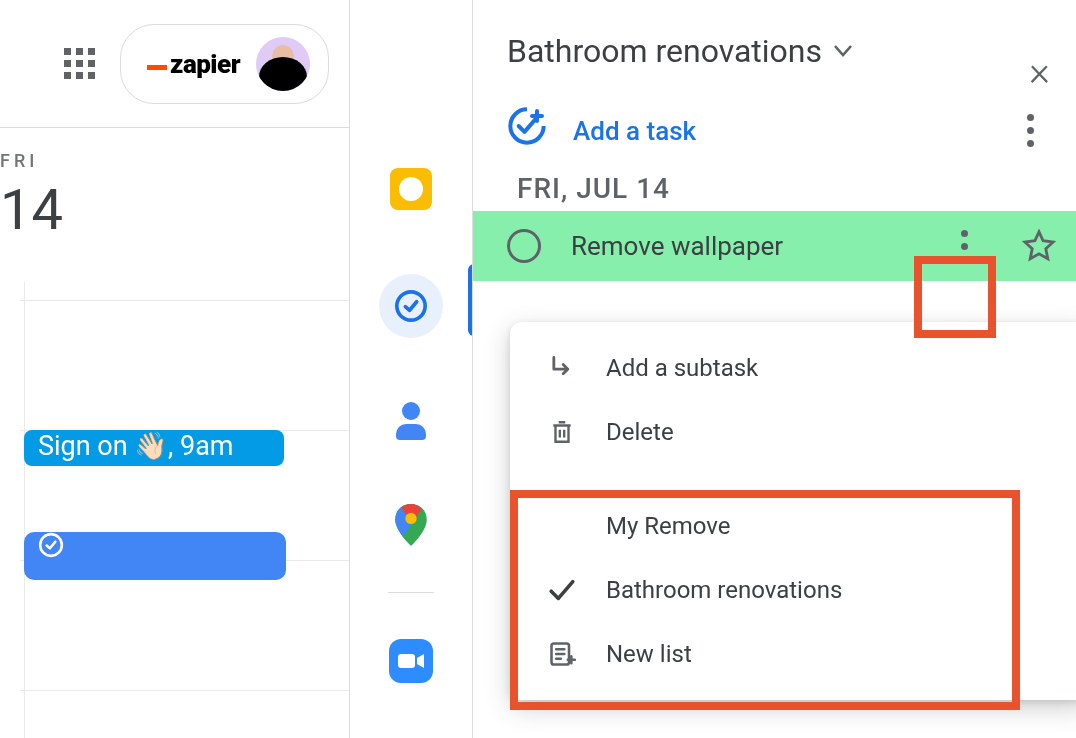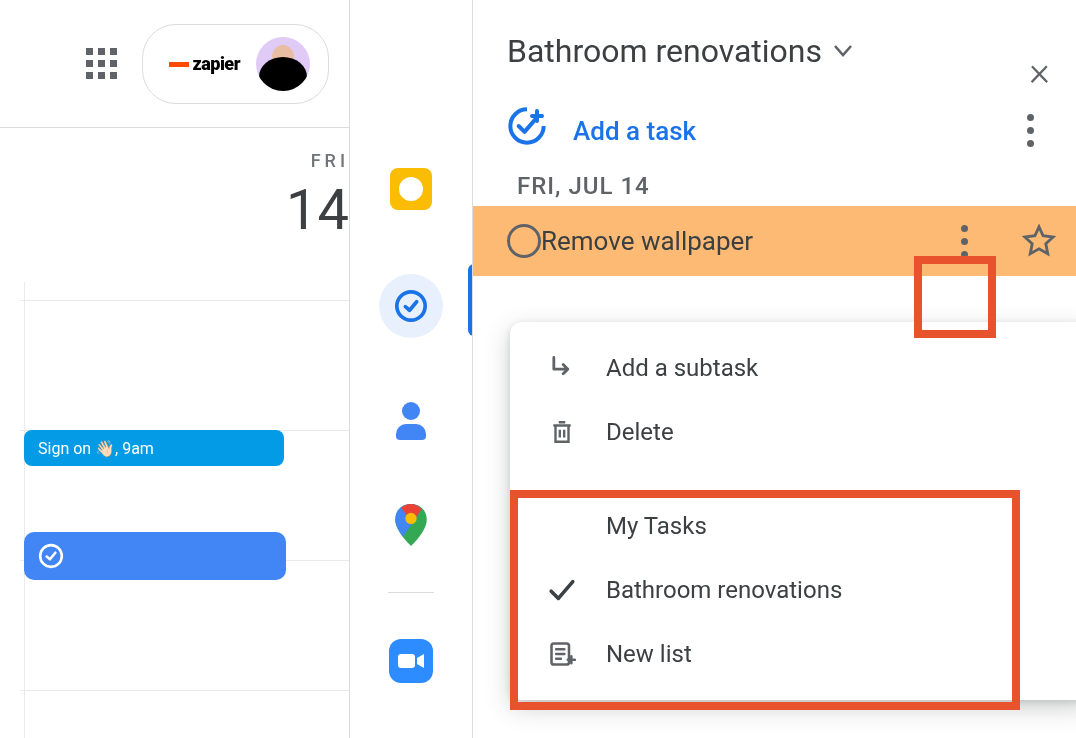--- a/index.html
+++ b/index.html
@@ -39,35 +39,35 @@
     cursor: pointer;
   }
   .apps-grid span { background:#5f6368; width:7px; height:7px; }
   .workspace-pill {
     display:flex; align-items:center; gap:16px;
     border:1px solid #dadce0; border-radius:34px;
     padding:10px 18px 10px 26px;
     height:80px;
     cursor:pointer;
   }
-  .zapier-logo { font-weight:900; font-size:18px; letter-spacing:-0.5px; color:#000; display:flex; align-items:baseline; }
+  .zapier-logo { font-weight:900; font-size:26px; letter-spacing:-0.5px; color:#000; display:flex; align-items:baseline; }
   .zapier-logo::before { content:""; display:inline-block; width:20px; height:5px; background:#ff4a00; margin-right:3px; transform:translateY(-3px);}
   .avatar { width:54px; height:54px; border-radius:50%; background:#e0caf6; position:relative; overflow:hidden;}
   .avatar::after { content:""; position:absolute; left:50%; bottom:-6px; transform:translateX(-50%); width:48px; height:40px; background:#000; border-radius:50% 50% 0 0;}
   .avatar::before { content:""; position:absolute; left:50%; top:8px; transform:translateX(-50%); width:22px; height:24px; background:#e8bda3; border-radius:50%;}
 
-  .day-header { text-align:right; padding-top:22px; }
+  .day-header { text-align:left; padding-top:22px; }
   .day-header .dow { color:#70757a; font-size:18px; letter-spacing:4px; font-weight:500;}
   .day-header .num { font-size:56px; color:#3c4043; margin-top:6px; font-weight:400;}
 
   .grid-lines { position:absolute; top:300px; left:0; right:0;}
   .grid-lines div { height:130px; border-top:1px solid #e8eaed; margin-left:20px;}
   .gutter { position:absolute; left:24px; top:282px; bottom:0; width:1px; border-left:1px solid #e8eaed;}
 
-  .chip { position:absolute; left:24px; border-radius:8px; color:#fff; font-size:16px; display:flex; align-items:center; padding:0 14px; height:36px; overflow:hidden; white-space:nowrap; cursor:pointer;}
+  .chip { position:absolute; left:24px; border-radius:8px; color:#fff; font-size:27px; display:flex; align-items:flex-start; padding:0 14px; height:36px; overflow:hidden; white-space:nowrap; cursor:pointer;}
   .chip.signon { top:430px; width:260px; background:#039be5;}
   .chip.task { top:532px; width:262px; height:48px; background:#4285f4; border-radius:10px;}
   .chip.task svg { margin-right:10px; flex:0 0 auto;}
 
   
   .rail {
     position:absolute; left:350px; top:0; width:122px; height:738px;
     background:#fff;
     display:flex; flex-direction:column; align-items:center;
     padding-top:168px; gap:64px;
@@ -92,22 +92,22 @@
   .panel-hdr { padding:0 34px; position:relative;}
   .panel-label { color:#5f6368; font-size:18px; letter-spacing:2px; font-weight:500;}
   .panel-title { display:flex; align-items:center; gap:12px; margin-top:8px; cursor:pointer;}
   .panel-title span { font-size:32px; color:#3c4043;}
   .close-x { position:absolute; right:26px; top:20px; font-size:40px; color:#5f6368; cursor:pointer; line-height:1; font-weight:300;}
 
   .add-row { display:flex; align-items:flex-end; gap:26px; padding:36px 34px 20px; position:relative;}
   .add-label { color:#1a73e8; font-size:26px; font-weight:500; cursor:pointer;}
   .row-more { position:absolute; right:42px; top:44px; cursor:pointer;}
 
-  .date-hdr { padding:6px 44px; color:#5f6368; font-size:24px; letter-spacing:1px; font-weight:500;}
-  .task-row { display:flex; align-items:center; padding:18px 34px; background:#fdba74; position:relative; cursor:pointer;}
+  .date-hdr { padding:6px 44px; color:#5f6368; font-size:28px; letter-spacing:1px; font-weight:500;}
+  .task-row { display:flex; align-items:center; gap:30px; padding:18px 34px; background:#86efac; position:relative; cursor:pointer;}
   .task-circle { width:34px; height:34px; border:3px solid #5f6368; border-radius:50%;}
   .task-title { font-size:26px; color:#3c4043;}
   .task-star { position:absolute; right:20px; color:#5f6368; cursor:pointer;}
 
   .highlight-box { position:absolute; border:8px solid #e8532d; pointer-events:none;}
   .hl-dots { left:914px; top:256px; width:82px; height:82px;}
   .hl-menu { left:510px; top:490px; width:510px; height:220px;}
 
   
   .menu {
@@ -245,21 +245,21 @@
     <span class="micon">
       <svg width="26" height="28" viewBox="0 0 24 24" fill="none" stroke="#5f6368" stroke-width="2.2">
           <path d="M4 6 H20 M9 3 H15 M6 6 V21 H18 V6 M10 10 V17 M14 10 V17"></path>
         </svg>
     </span>
     <span>Delete</span>
   </div>
   <div style="height:30px"></div>
   <div class="menu-item noicon">
     <span class="micon"></span>
-    <span>My Tasks</span>
+    <span>My Remove</span>
   </div>
   <div class="menu-item">
     <span class="micon">
       <svg width="30" height="24" viewBox="0 0 24 20" fill="none" stroke="#3c4043" stroke-width="3">
           <path d="M3 11 L9 17 L21 3" stroke-linecap="round" stroke-linejoin="round"></path>
         </svg>
     </span>
     <span>Bathroom renovations</span>
   </div>
   <div class="menu-item">

